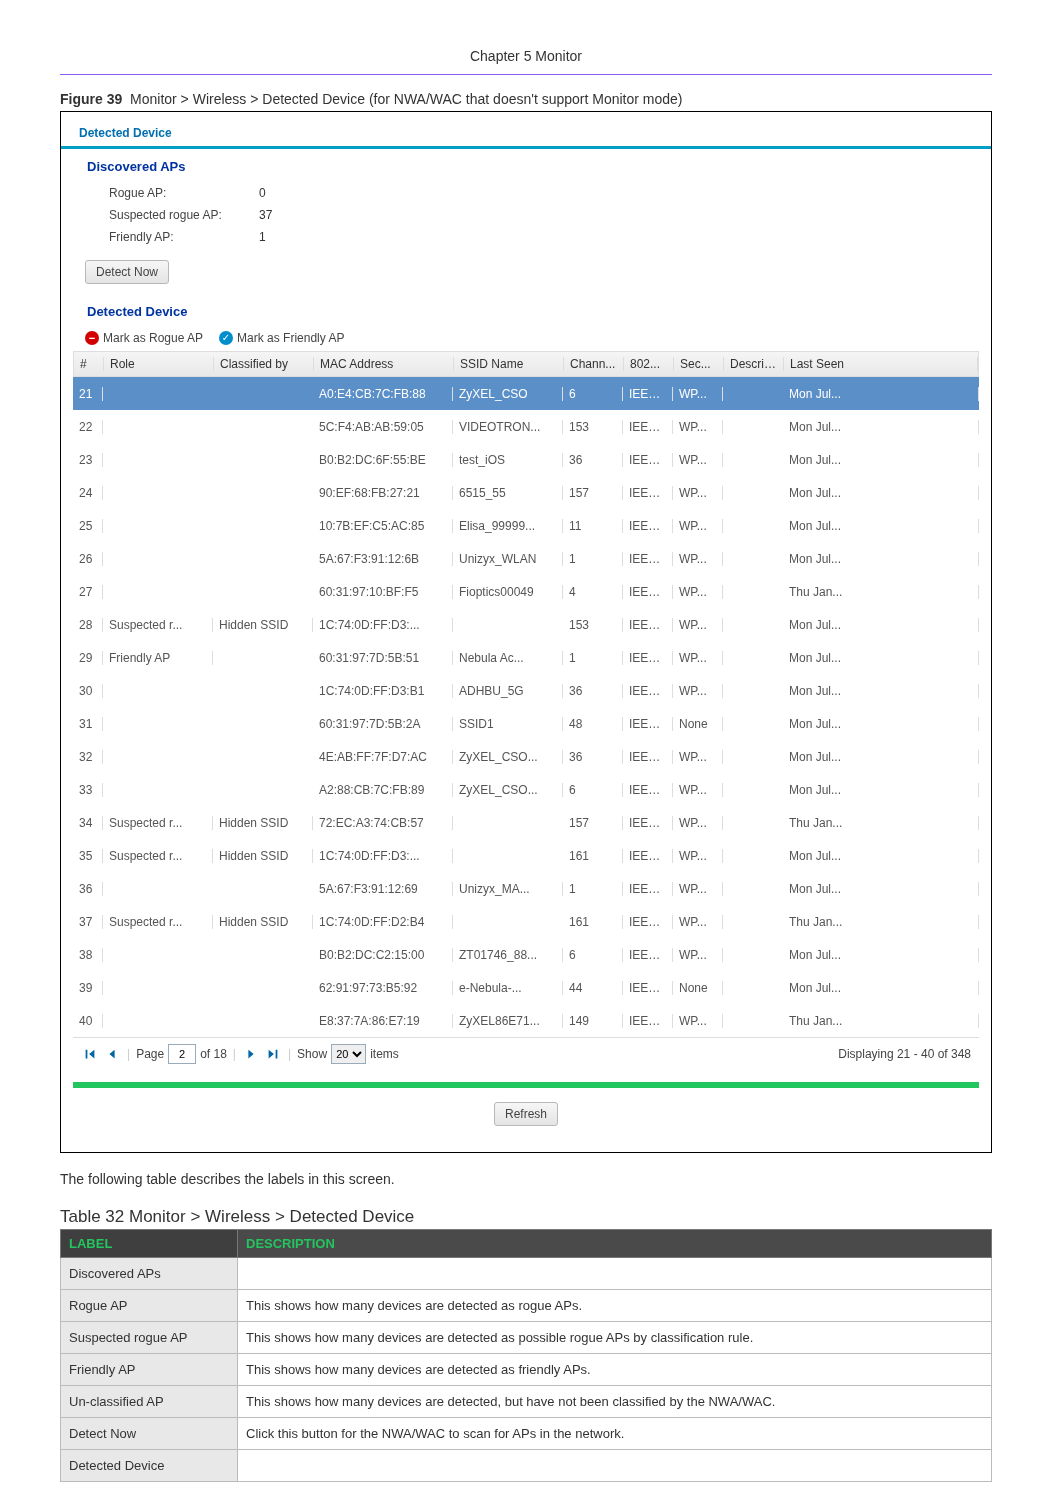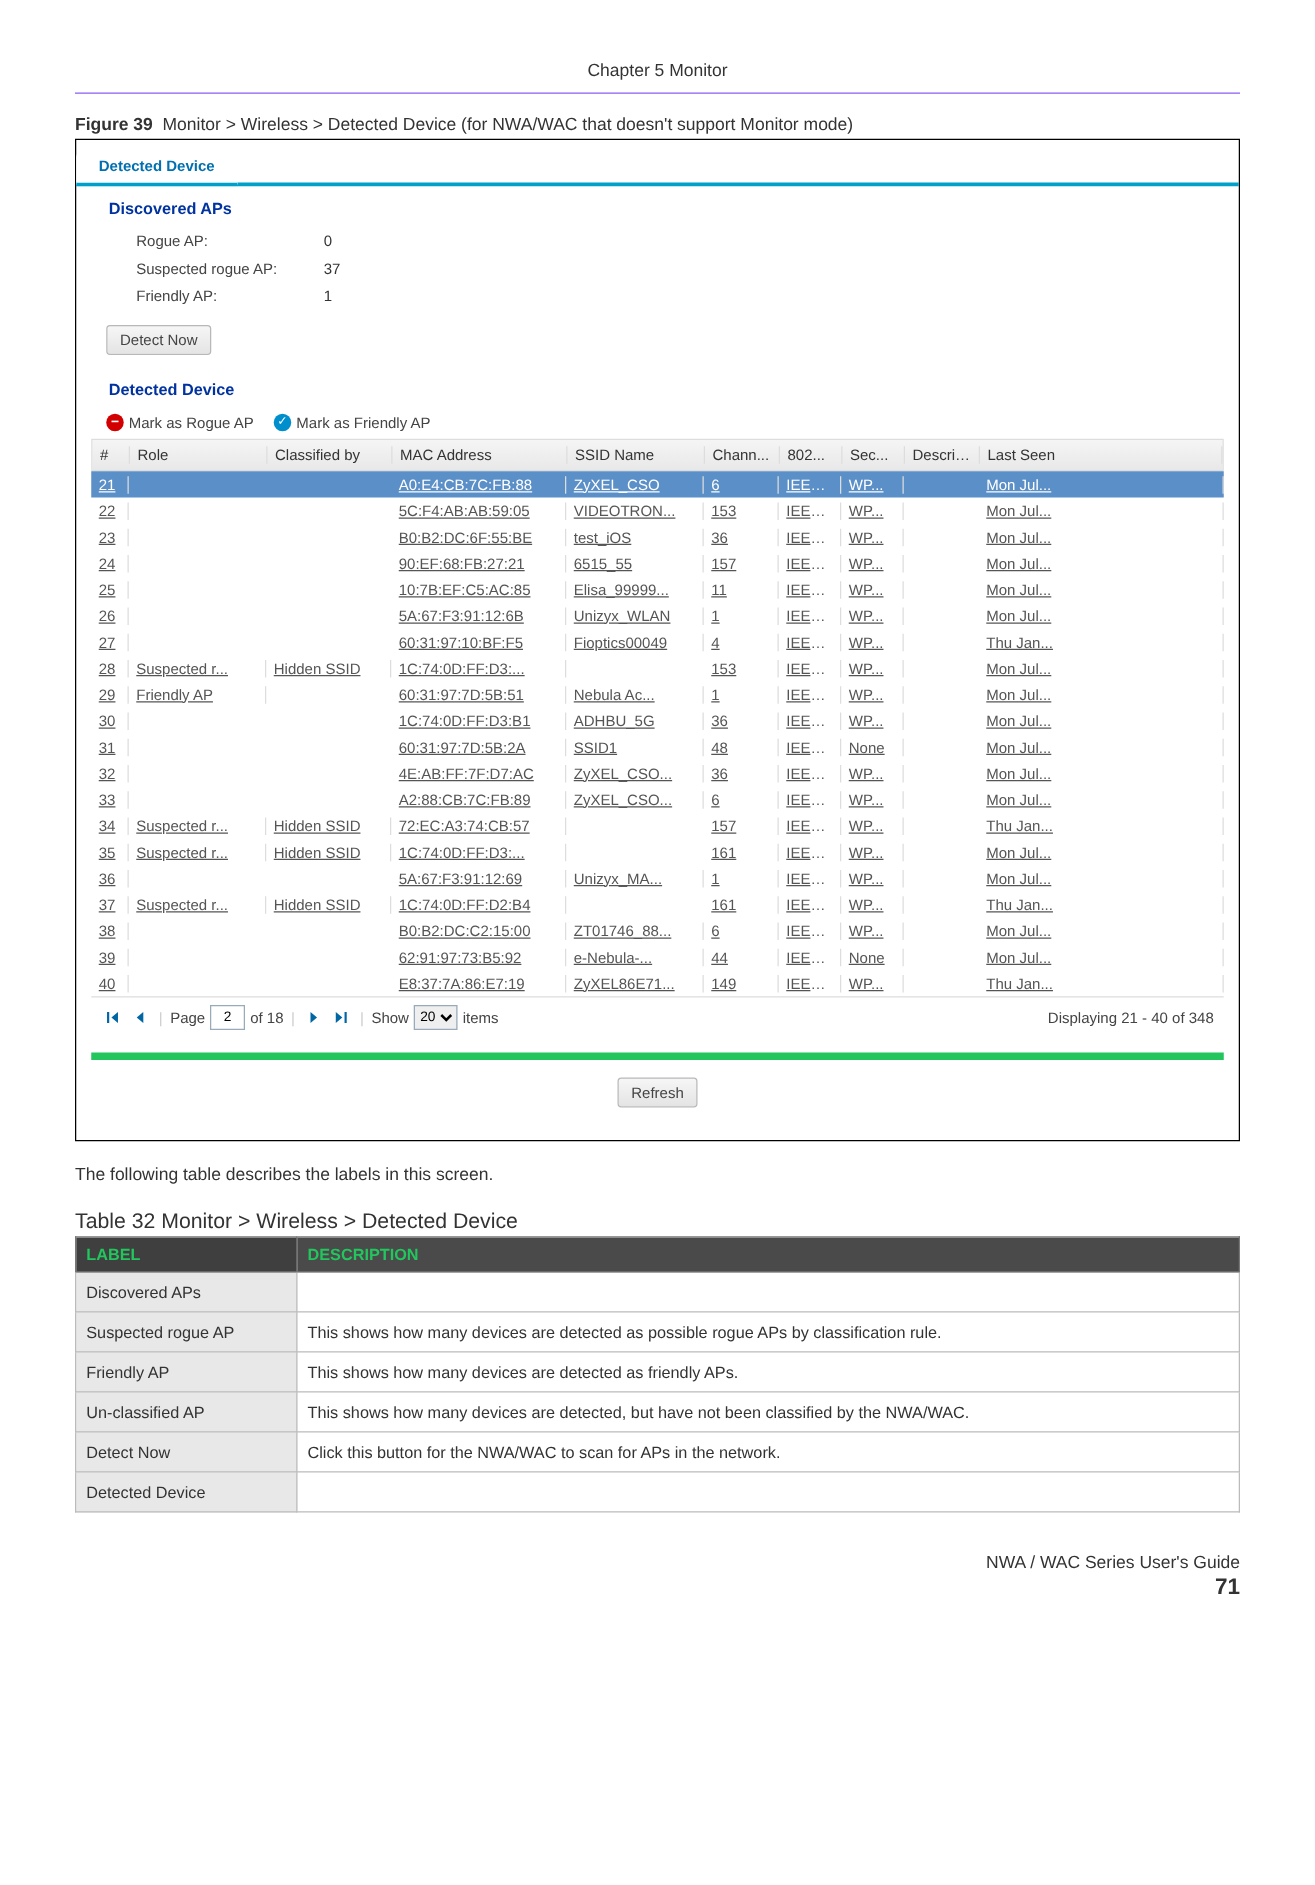--- a/index.html
+++ b/index.html
@@ -26,21 +26,21 @@
   .c0{width:30px;text-align:left;}
   .c1{width:110px;}
   .c2{width:100px;}
   .c3{width:140px;}
   .c4{width:110px;}
   .c5{width:60px;}
   .c6{width:50px;}
   .c7{width:50px;}
   .c8{width:60px;}
   .c9{flex:1;text-align:left;}
-  .grid-body .row{display:flex;height:21px;align-items:center;color:#555;text-decoration:underline;}
+  .grid-body .row{display:flex;height:33px;align-items:center;color:#555;}
   .grid-body .row.sel{background:#5b8fc7;color:#fff;}
   .pager{display:flex;align-items:center;gap:4px;padding:6px 8px;font-family:Arial,sans-serif;font-size:12px;color:#444;border-top:1px solid #ddd;margin:0 12px;}
   .pager .pg-icon svg{width:14px;height:14px;display:block;}
   .pg-icon{display:inline-flex;align-items:center;justify-content:center;width:18px;height:18px;}
   .pager input{width:22px;height:16px;font-size:11px;text-align:center;border:1px solid #9ab;}
   .pager select{height:20px;font-size:11px;border:1px solid #9ab;}
   .pager .spacer{flex:1;}
   .refresh-row{display:flex;justify-content:center;border-top:6px solid #22c55e;margin:12px 12px 0;padding:14px 0 26px;}
   .refresh-row .btn{margin:0;}
   .para{font-size:14px;margin:12px 0 8px;}
@@ -404,20 +404,24 @@
         <th class="lbl">LABEL</th>
         <th>DESCRIPTION</th>
       </tr>
     </thead>
     <tbody id="desc-body">
         <tr>
           <td class="lbl">Discovered APs</td>
           <td></td>
         </tr>
         <tr>
+          <td class="lbl">Rogue AP</td>
+          <td>This shows how many devices are detected as rogue APs.</td>
+        </tr>
+        <tr>
           <td class="lbl">Suspected rogue AP</td>
           <td>This shows how many devices are detected as possible rogue APs by classification rule.</td>
         </tr>
         <tr>
           <td class="lbl">Friendly AP</td>
           <td>This shows how many devices are detected as friendly APs.</td>
         </tr>
         <tr>
           <td class="lbl">Un-classified AP</td>
           <td>This shows how many devices are detected, but have not been classified by the NWA/WAC.</td>

